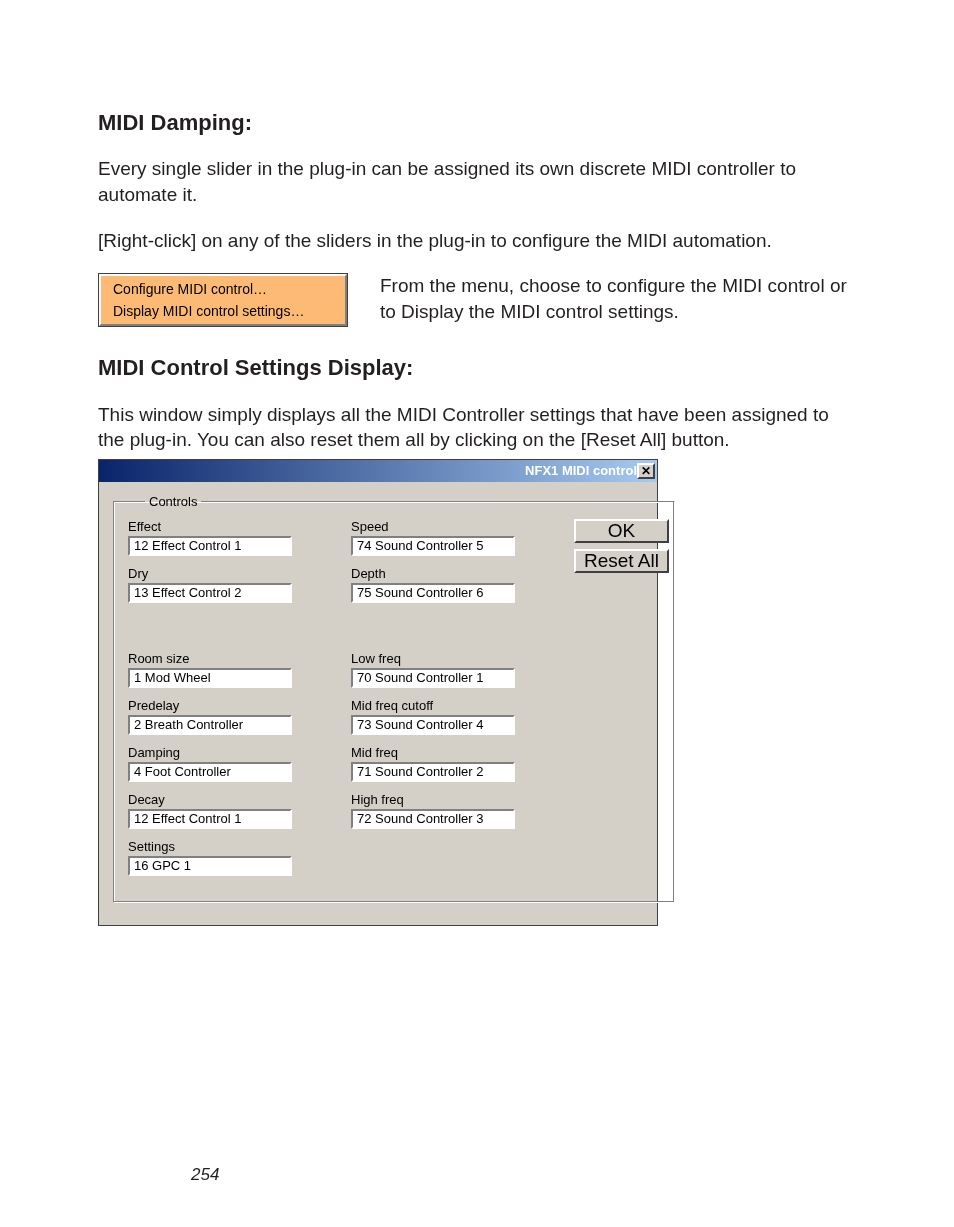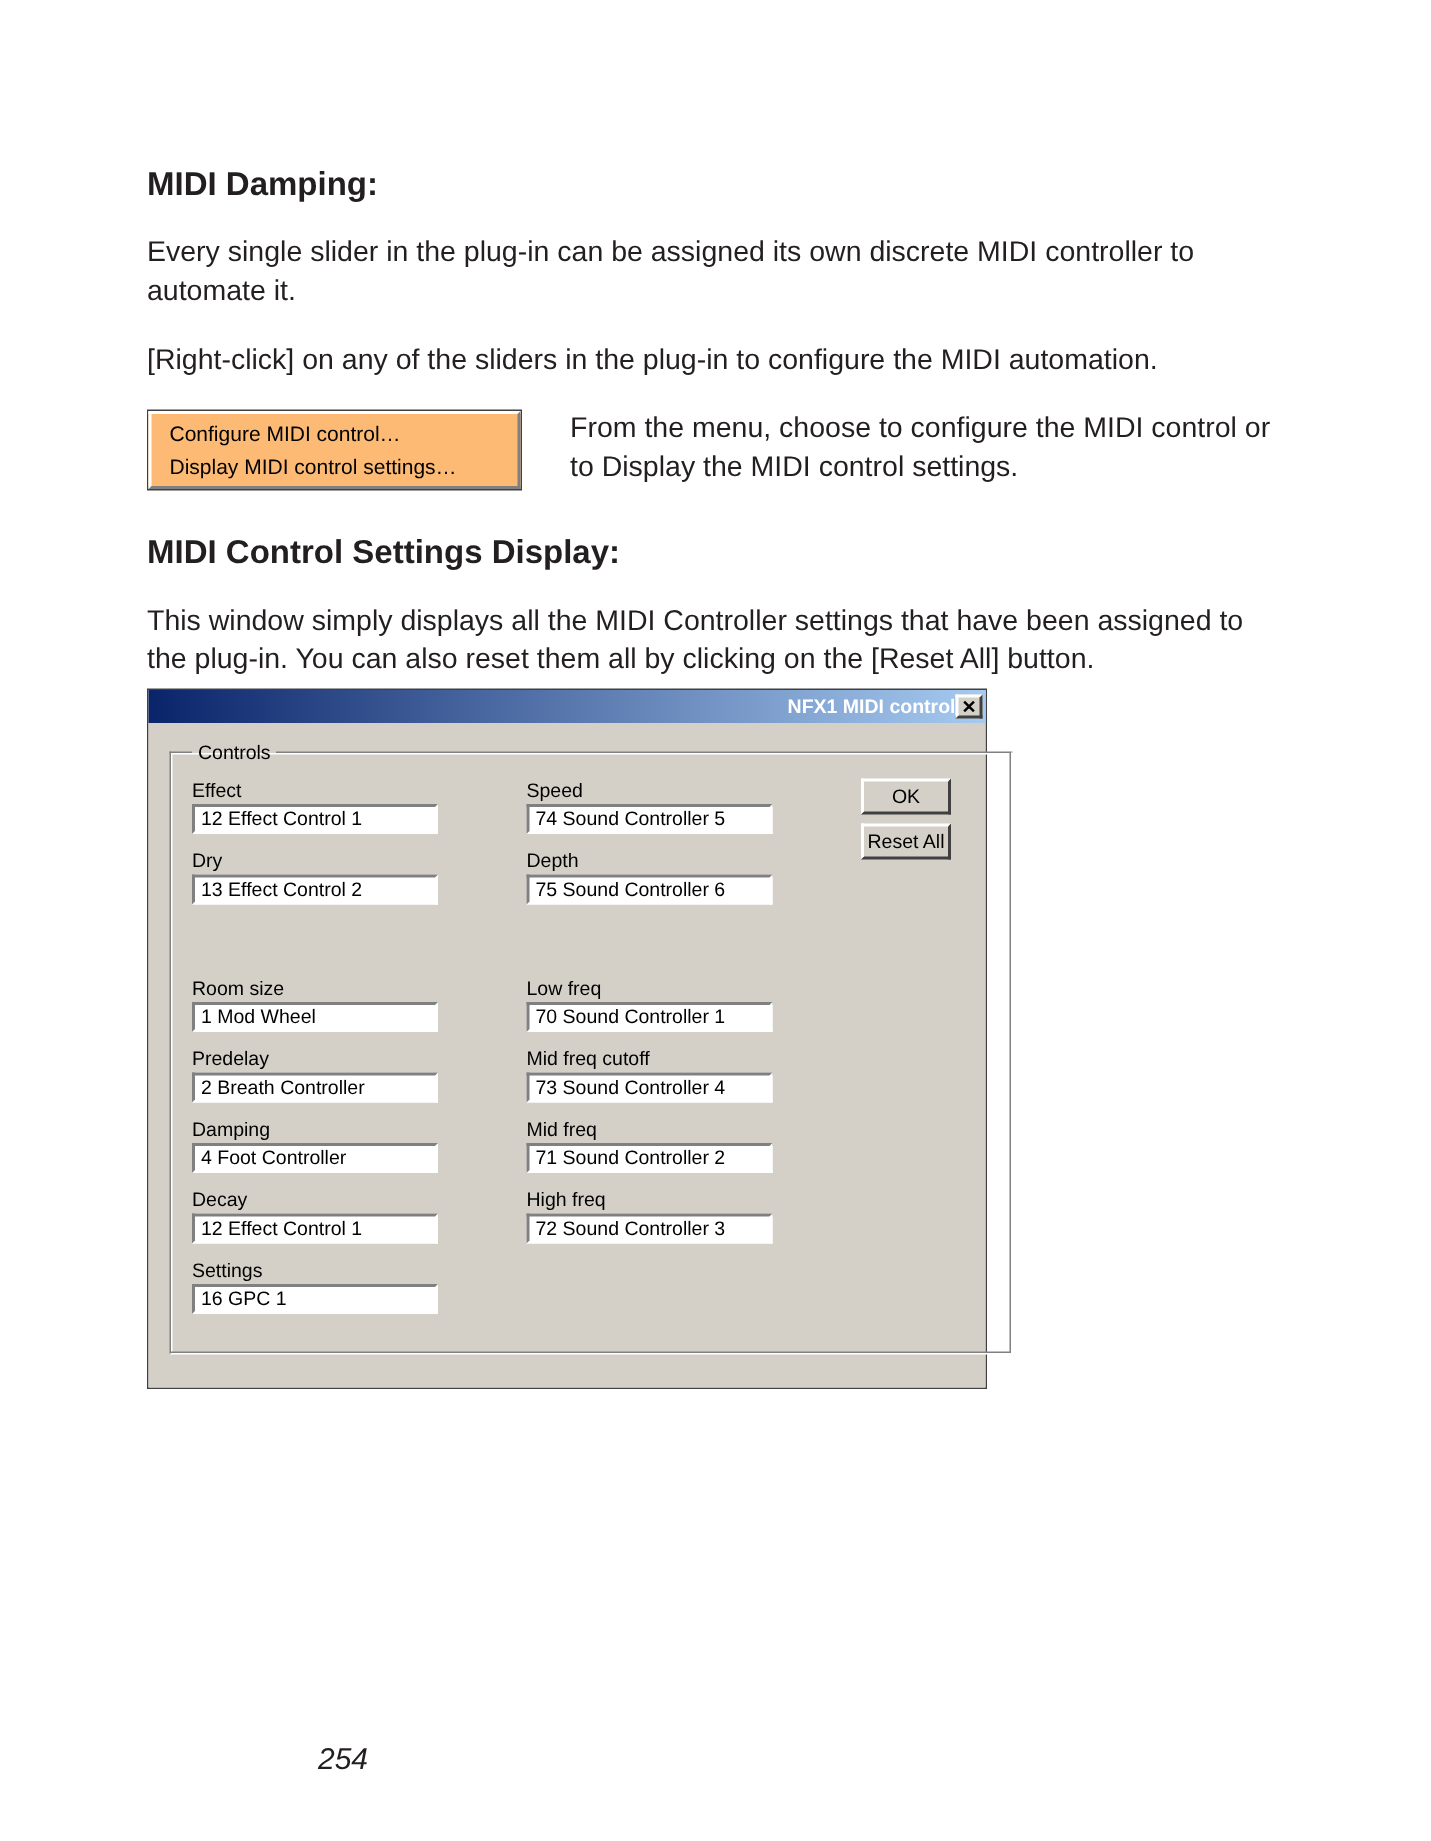--- a/index.html
+++ b/index.html
@@ -105,20 +105,21 @@
     border-right-color: #fff;
     border-bottom-color: #fff;
     box-shadow: inset -1px -1px 0 #808080, inset 1px 1px 0 #fff;
     margin: 0;
     padding: 10px 14px 22px 14px;
     position: relative;
   }
   fieldset.controls-group > legend {
     padding: 0 4px;
     font-size: 13px;
+    margin-left: 17px;
   }
   .cols {
     display: flex;
     gap: 33px;
   }
   .col {
     width: 190px;
   }
   .btn-col {
     width: 86px;
@@ -142,38 +143,38 @@
     box-sizing: border-box;
     border: 2px solid;
     border-color: #808080 #fff #fff #808080;
     background: #fff;
     outline: none;
   }
   .gap-block { height: 44px; }
   .gap-small { height: 6px; }
 
   .win-btn {
-    width: 60px;
+    width: 95px;
     height: 24px;
     background: #d4d0c8;
     border: 2px solid;
     border-color: #fff #404040 #404040 #fff;
     font-family: Tahoma, Arial, sans-serif;
-    font-size: 13px;
+    font-size: 19px;
     text-align: center;
     line-height: 20px;
     padding: 0;
     cursor: default;
   }
 
   .page-number {
     position: absolute;
-    left: 212px;
+    left: 191px;
     bottom: 42px;
-    font-size: 20px;
+    font-size: 17px;
     font-style: italic;
     color: #231f20;
   }
 </style>
 </head>
 <body>
 
 <div class="page">
 
   <h3 class="section-heading">MIDI Damping:</h3>

